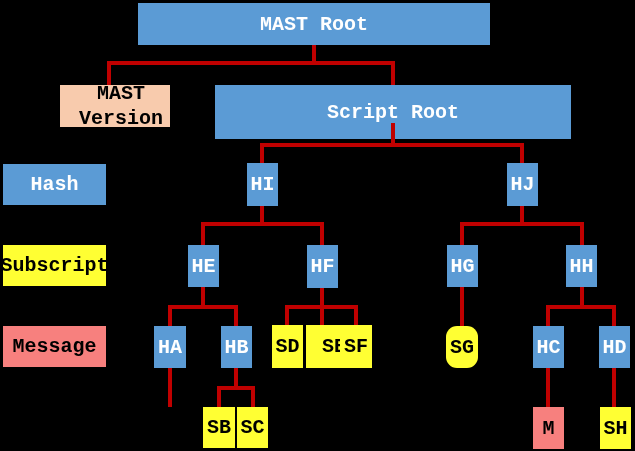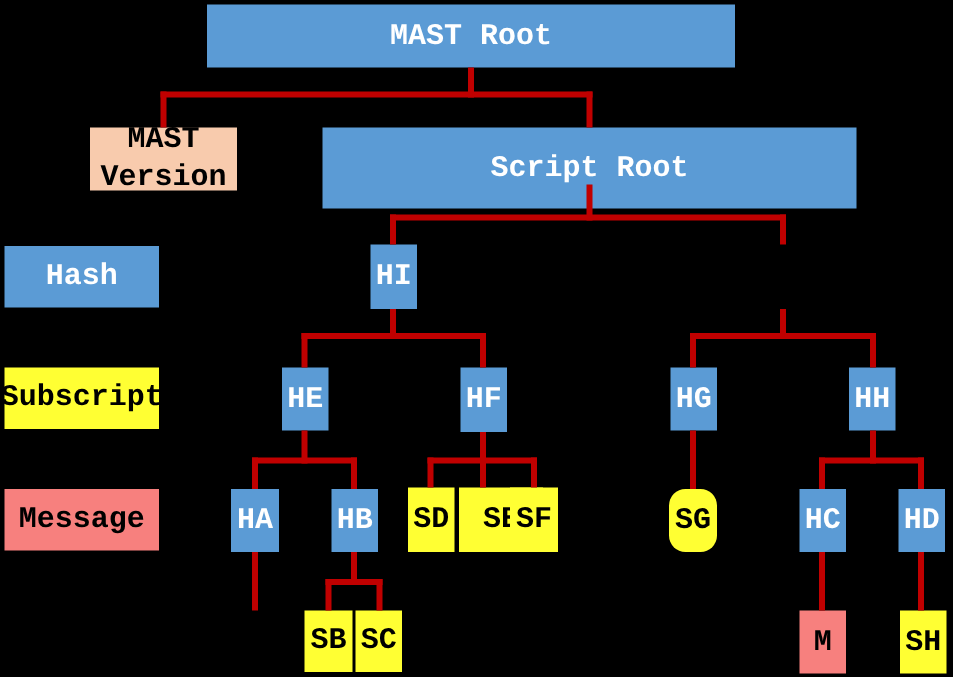--- a/index.html
+++ b/index.html
@@ -12,37 +12,38 @@
     font-weight:bold;
   }
   .node{
     position:absolute;
     display:flex;align-items:center;justify-content:center;
     text-align:center;
     font-size:20px;line-height:1.25;
     white-space:normal;
   }
   .c-blue  {background:var(--blue,#5B9BD5);  color:var(--text-on-blue,#FFFFFF);}
-  .c-peach {background:var(--peach,#F8CBAD); color:var(--text-dark,#000000);}
+  .c-peach {background:var(--peach,#F8CBAD); color:var(--text-dark,#000000);padding-left:12px;}
   .c-yellow{background:var(--yellow,#FFFF33);color:var(--text-dark,#000000);}
   .c-pink  {background:var(--pink,#F7807E);  color:var(--text-dark,#000000);}
   .ln{position:absolute;background:var(--line,#C00000);}
 </style>
 </head>
 <body>
 
 <div id="canvas">
 
   <div class="node c-blue" style="left:138px;top:3px;width:352px;height:42px;">MAST Root</div>
 
   <div class="node c-peach" style="left:60px;top:85px;width:98px;height:42px;">MAST Version</div>
   <div class="node c-blue" style="left:215px;top:85px;width:356px;height:54px;">Script Root</div>
 
   <div class="node c-blue" style="left:247px;top:163px;width:31px;height:43px;">HI</div>
   <div class="node c-blue" style="left:3px;top:164px;width:103px;height:41px;">Hash</div>
+  <div class="node c-blue" style="left:507px;top:163px;width:31px;height:43px;">HJ</div>
 
   <div class="node c-yellow" style="left:3px;top:245px;width:103px;height:41px;">Subscript</div>
   <div class="node c-blue" style="left:188px;top:245px;width:31px;height:42px;">HE</div>
   <div class="node c-blue" style="left:307px;top:245px;width:31px;height:43px;">HF</div>
   <div class="node c-blue" style="left:447px;top:245px;width:31px;height:42px;">HG</div>
   <div class="node c-blue" style="left:566px;top:245px;width:31px;height:42px;">HH</div>
 
   <div class="node c-pink" style="left:3px;top:326px;width:103px;height:41px;">Message</div>
   <div class="node c-blue" style="left:154px;top:326px;width:32px;height:42px;">HA</div>
   <div class="node c-blue" style="left:221px;top:326px;width:31px;height:42px;">HB</div>

